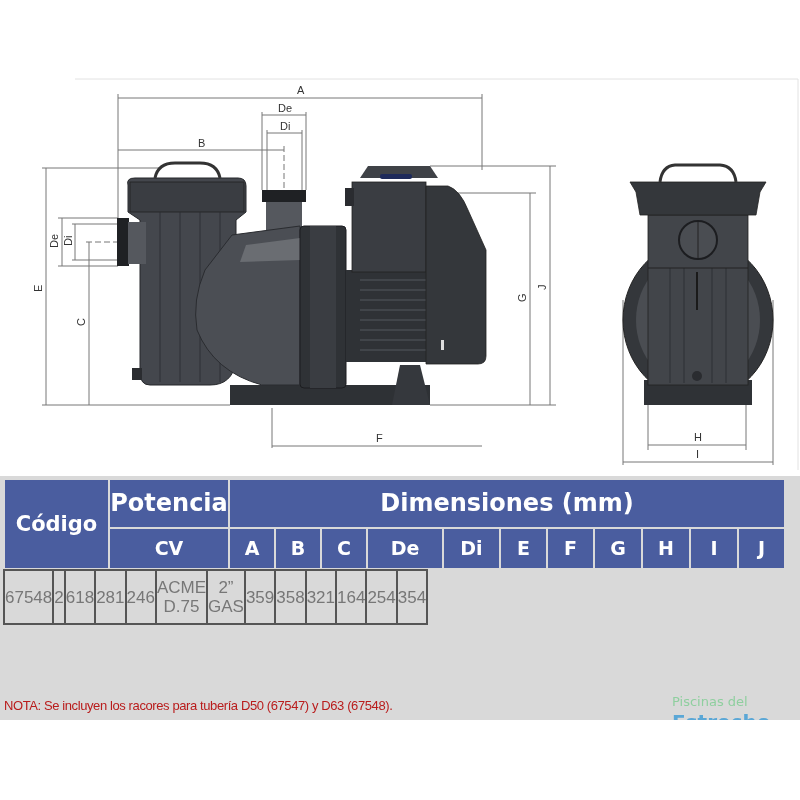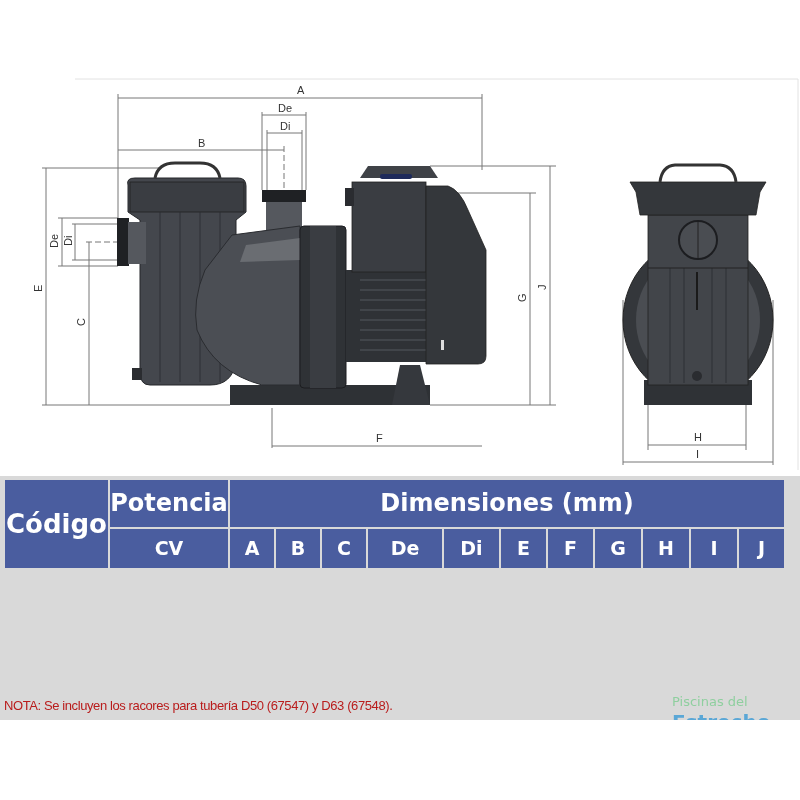--- a/index.html
+++ b/index.html
@@ -3,21 +3,21 @@
 <meta charset="utf-8">
 <style>
   html,body{margin:0;padding:0;background:#fff;}
   body{width:800px;height:800px;position:relative;overflow:hidden;font-family:"Liberation Sans",sans-serif;}
   .sheet{position:absolute;left:0;top:78px;width:800px;height:642px;background:#fff;}
   .drawing{position:absolute;left:0;top:78px;width:800px;height:392px;}
   .dimlabel{font-family:"Liberation Sans",sans-serif;font-size:11px;fill:#333;}
   .hdr{position:absolute;left:0;top:476px;width:800px;height:80px;background:#d9d9d9;}
   table.spec{position:absolute;left:3px;top:478px;border-collapse:separate;border-spacing:2px;background:#d9d9d9;}
   table.spec th{background:#4a5d9f;color:#fff;font-family:"DejaVu Sans",sans-serif;font-weight:bold;padding:0;text-align:center;}
-  .h-code{font-size:26px;width:103px;height:88px;}
+  .h-code{font-size:21px;width:103px;height:88px;}
   .h-pot{font-size:24px;width:118px;height:38px;}
   .h-dim{font-size:24px;height:38px;}
   .h-sub{font-size:19px;height:32px;}
   .body{position:absolute;left:0;top:556px;width:800px;height:164px;background:#d9d9d9;}
   table.rows{position:absolute;left:3px;top:569px;border-collapse:collapse;}
   table.rows td{border:2px solid #555;text-align:center;color:#777;font-family:"Liberation Sans",sans-serif;font-size:17px;height:52px;padding:0;line-height:19px;}
   .note{position:absolute;left:4px;top:698px;font-size:13px;color:#b91c1c;font-family:"Liberation Sans",sans-serif;letter-spacing:-0.4px;}
   .brand{position:absolute;left:672px;top:692px;width:128px;text-align:left;}
   .brand .b1{font-size:13px;color:#8fcf9f;font-family:"DejaVu Sans",sans-serif;}
   .brand .b2{font-size:20px;color:#5aa7d6;font-weight:bold;font-family:"DejaVu Sans",sans-serif;}
@@ -187,20 +187,35 @@
     <th class="h-sub" style="width:46px">G</th>
     <th class="h-sub" style="width:46px">H</th>
     <th class="h-sub" style="width:46px">I</th>
     <th class="h-sub" style="width:45px">J</th>
   </tr>
 </tbody>
   </table>
 
 <table class="rows">
   <tbody>
+  <tr>
+    <td>67548</td>
+    <td>2</td>
+    <td>618</td>
+    <td>281</td>
+    <td>246</td>
+    <td><span>ACME</span><br><span>D.75</span></td>
+    <td><span>2”</span><br><span>GAS</span></td>
+    <td>359</td>
+    <td>358</td>
+    <td>321</td>
+    <td>164</td>
+    <td>254</td>
+    <td>354</td>
+  </tr>
 </tbody>
   </table>
 
 <div class="note">NOTA: Se incluyen los racores para tubería D50 (67547) y D63 (67548).</div>
 
 <div class="brand">
   <span class="b1">Piscinas del </span><span class="b2">Estrecho</span>
   <span class="tag">expertos en tu piscina</span>
 </div>
 

